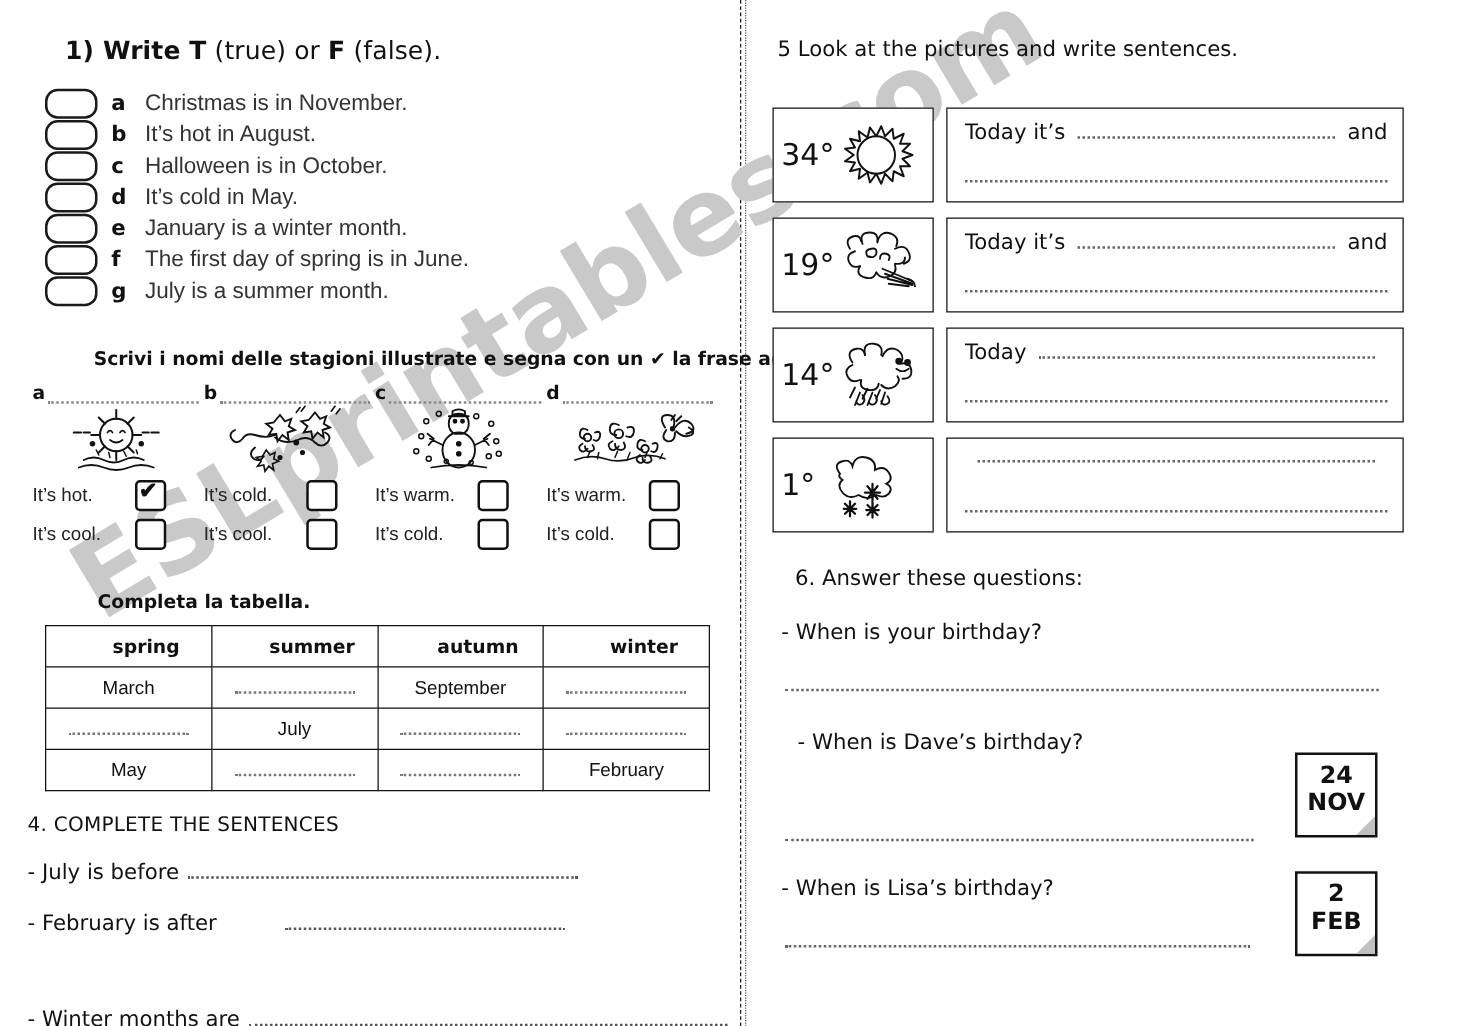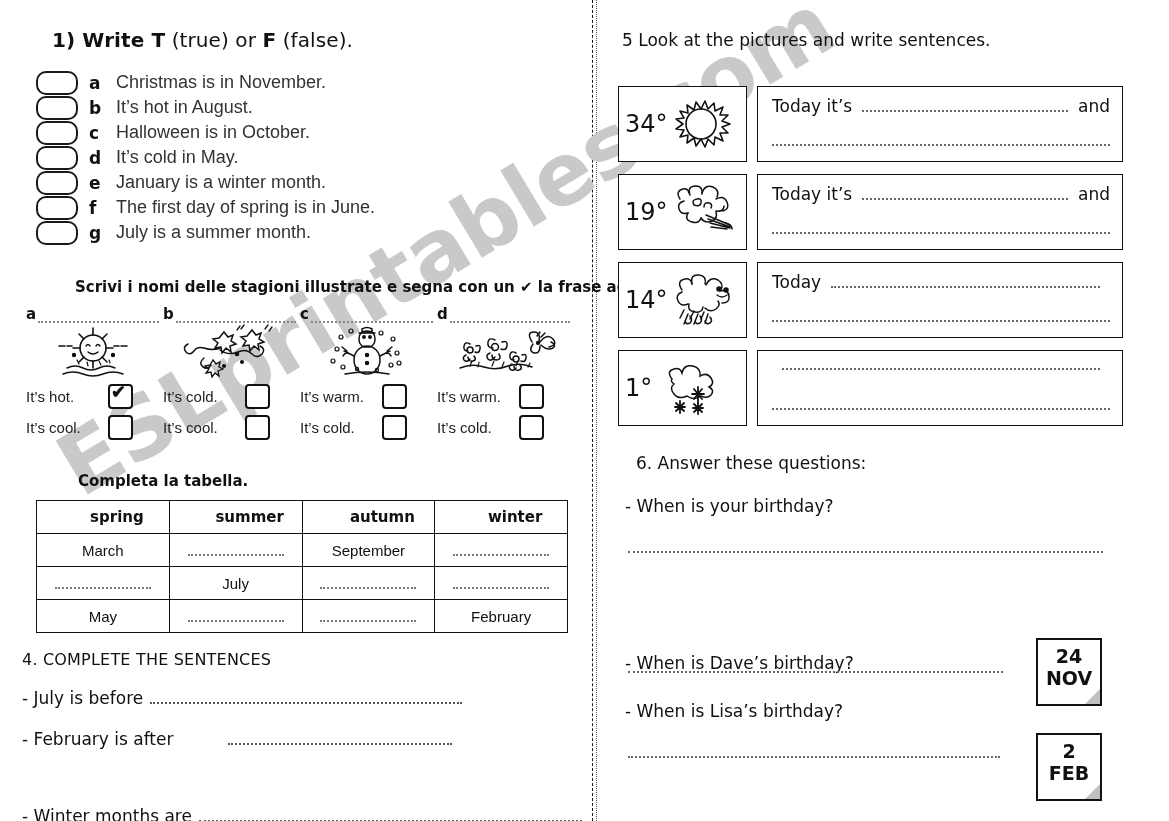--- a/index.html
+++ b/index.html
@@ -328,21 +328,21 @@
     font-family: "DejaVu Sans", sans-serif;
   }
   .q-text {
     position: absolute;
     left: 25px;
     font-size: 17px;
     font-family: "DejaVu Sans", sans-serif;
     white-space: nowrap;
   }
   .q1 { top: 496px; }
-  .q2 { top: 653px; }
+  .q2 { top: 584px; margin-left: 13px; }
   .q3 { top: 701px; }
   .ans-line {
     position: absolute;
     left: 28px;
     border-bottom: 2.5px dotted #666;
     height: 8px;
   }
   .a1 { top: 543px; width: 475px; }
   .a2 { top: 663px; width: 375px; }
   .a3 { top: 748px; width: 372px; }
@@ -352,21 +352,20 @@
     position: absolute;
     width: 66px;
     height: 68px;
     border: 2px solid #111;
     background: #fff;
     font-family: "DejaVu Sans", sans-serif;
     font-weight: 700;
     text-align: center;
     box-sizing: border-box;
     overflow: hidden;
-    margin-top: 36px;
   }
   .cal-day {
     font-size: 19px;
     margin-top: 5px;
     line-height: 22px;
   }
   .cal-mon {
     font-size: 19px;
     line-height: 22px;
   }

